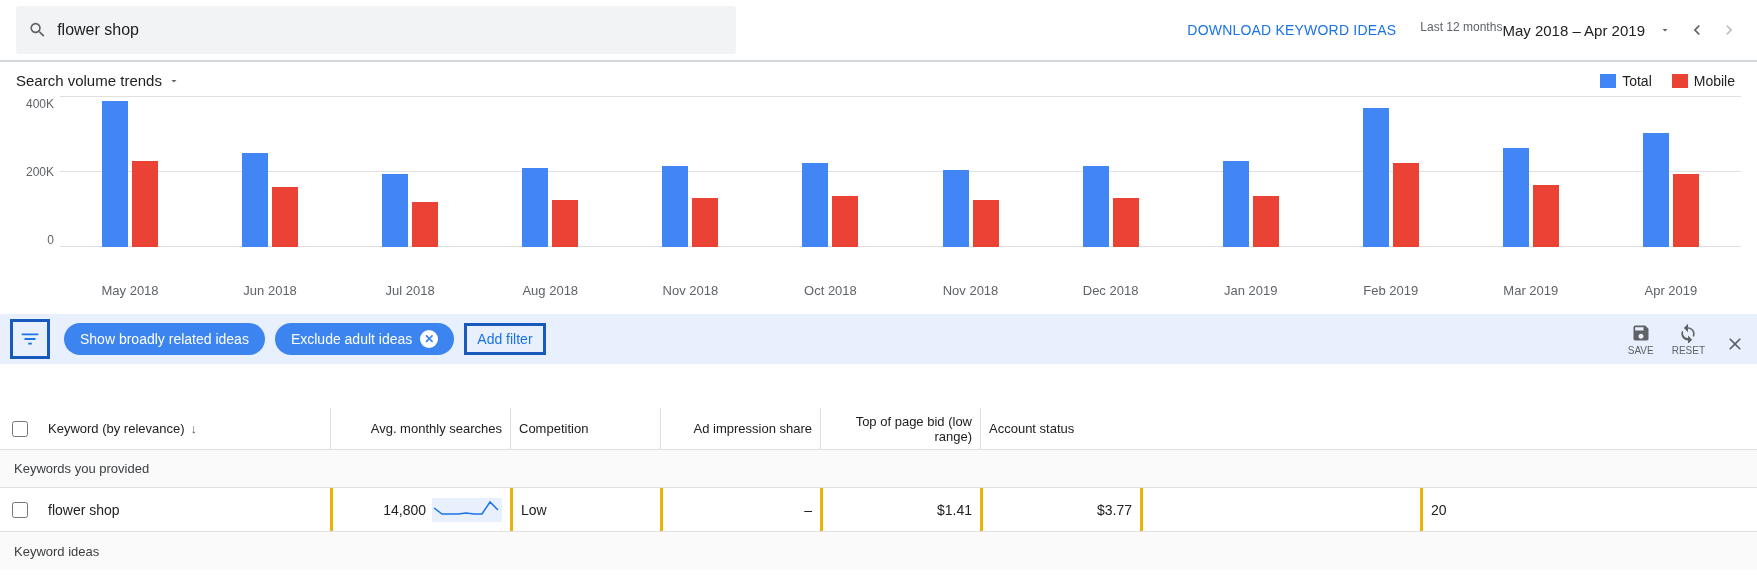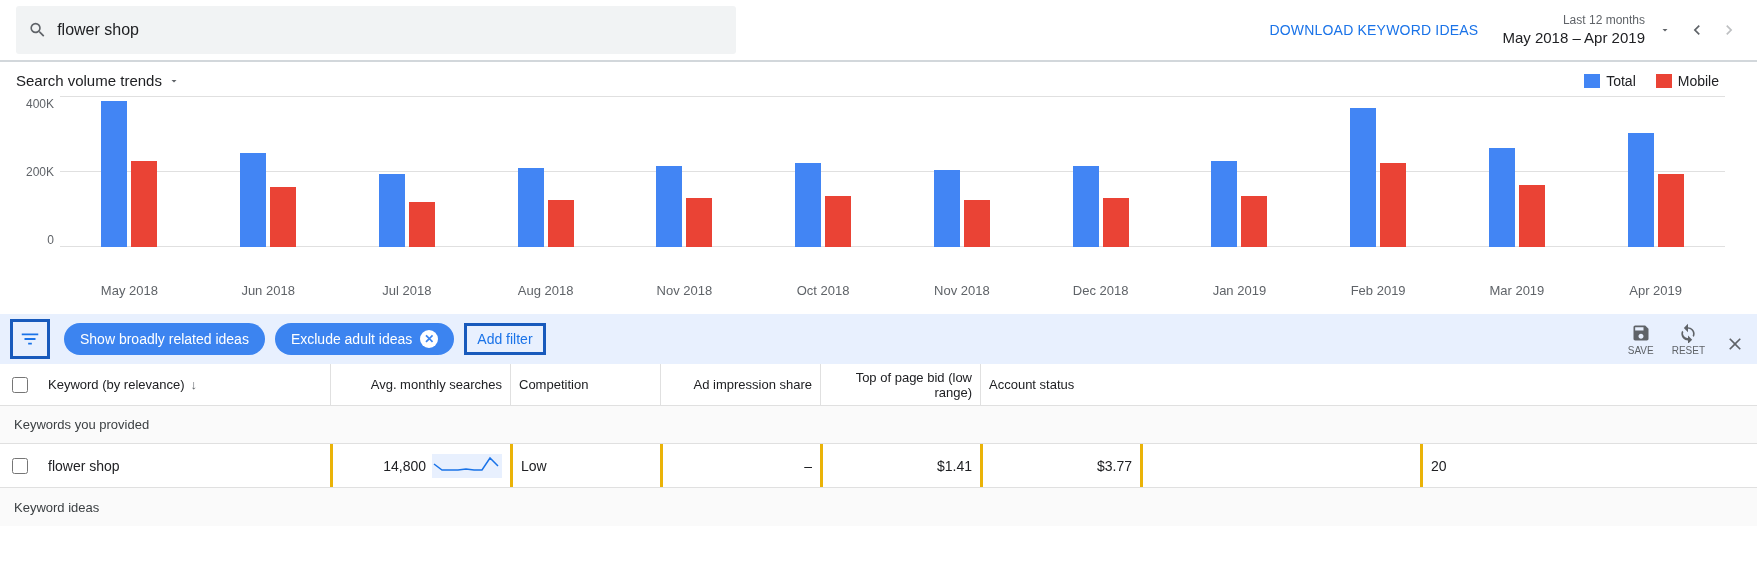--- a/index.html
+++ b/index.html
@@ -3,27 +3,27 @@
 <meta charset="utf-8">
 <style>
   * { box-sizing: border-box; margin: 0; padding: 0; }
   body { font-family: Arial, "Helvetica Neue", sans-serif; font-size: 13px; color: #202124; background: #fff; width: 1757px; }
   .topbar { display: flex; align-items: center; height: 60px; padding: 0 16px; }
   .search-box { display: flex; align-items: center; width: 720px; height: 48px; background: #f1f3f4; border-radius: 3px; padding: 0 12px; }
   .search-box input { border: none; background: transparent; outline: none; font-size: 16px; width: 100%; margin-left: 10px; color: #202124; }
   .spacer { flex: 1; }
   .download-link { color: #1a73e8; font-weight: 500; font-size: 14px; letter-spacing: 0.2px; margin-right: 24px; }
   .date-picker { display: flex; align-items: center; gap: 8px; }
-  .date-text { display: flex; flex-direction: column; line-height: 1.2; text-align: right; }
+  .date-text { display: flex; flex-direction: row; line-height: 1.2; }
   .date-sub { font-size: 12px; color: #5f6368; }
   .date-main { font-size: 15px; color: #202124; margin-top: 2px; }
   .chev { width: 24px; height: 24px; display: flex; align-items: center; justify-content: center; cursor: pointer; color: #5f6368; }
   .divider-top { border-bottom: 2px solid #d2d7db; }
 
-  .chart-section { padding: 10px 32px 0 16px; }
+  .chart-section { padding: 10px 16px 0 16px; }
   .dropdown-label { display: inline-flex; align-items: center; gap: 6px; font-size: 15px; color: #202124; cursor: pointer; }
   .legend { display: flex; justify-content: center; align-items: center; gap: 20px; font-size: 14px; color: #202124; padding-right: 6px; }
   .legend-item { display: flex; align-items: center; gap: 6px; }
   .swatch { width: 16px; height: 14px; }
   .sw-blue { background: #4285f4; }
   .sw-red { background: #ea4335; }
 
   .chart-wrap { display: flex; margin-top: 8px; height: 180px; }
   .y-axis { display: flex; flex-direction: column; justify-content: space-between; align-items: flex-end; width: 44px; height: 150px; padding-right: 6px; font-size: 12px; color: #5f6368; }
   .plot-area { flex: 1; position: relative; height: 150px; }
@@ -40,21 +40,21 @@
   .x-labels > div { flex: 1; text-align: center; font-size: 13px; color: #5f6368; padding-top: 6px; }
 
   .filter-bar { display: flex; align-items: center; background: #e8f0fe; height: 50px; margin-top: 16px; padding: 0 10px; }
   .filter-icon-box { width: 40px; height: 40px; display: flex; align-items: center; justify-content: center; border: 3px solid #185abc; margin-right: 14px; }
   .chip { display: inline-flex; align-items: center; background: #3c84f0; color: #fff; border-radius: 18px; height: 32px; padding: 0 16px; font-size: 14px; margin-right: 10px; }
   .chip .x { margin-left: 8px; width: 18px; height: 18px; border-radius: 50%; background: #fff; color: #3c84f0; display: inline-flex; align-items: center; justify-content: center; font-size: 12px; font-weight: bold; }
   .add-filter-box { display: inline-flex; align-items: center; height: 32px; border: 3px solid #185abc; padding: 0 10px; color: #1a73e8; font-size: 14px; }
   .fb-right { margin-left: auto; display: flex; align-items: flex-end; gap: 18px; color: #5f6368; }
   .fb-ico { display: flex; flex-direction: column; align-items: center; font-size: 10px; gap: 2px; cursor: pointer; }
 
-  .table-head { display: flex; height: 42px; border-bottom: 1px solid #e0e0e0; font-size: 13px; font-weight: 500; color: #202124; }
+  .table-head { display: flex; height: 42px; border-bottom: 1px solid #e0e0e0; font-size: 13px; font-weight: 500; color: #202124; margin-top: 44px; }
   .col { padding: 0 8px; display: flex; align-items: center; height: 100%; }
   .c-chk { width: 40px; justify-content: center; }
   .c-kw { width: 290px; gap: 6px; }
   .c-avg { width: 180px; justify-content: flex-end; }
   .c-comp { width: 150px; }
   .c-impr { width: 160px; justify-content: flex-end; }
   .c-low { width: 160px; justify-content: flex-end; text-align: right; }
   .c-high { width: 160px; justify-content: flex-end; text-align: right; }
   .c-acct { width: 280px; }
   .c-compidx { flex: 1; }

